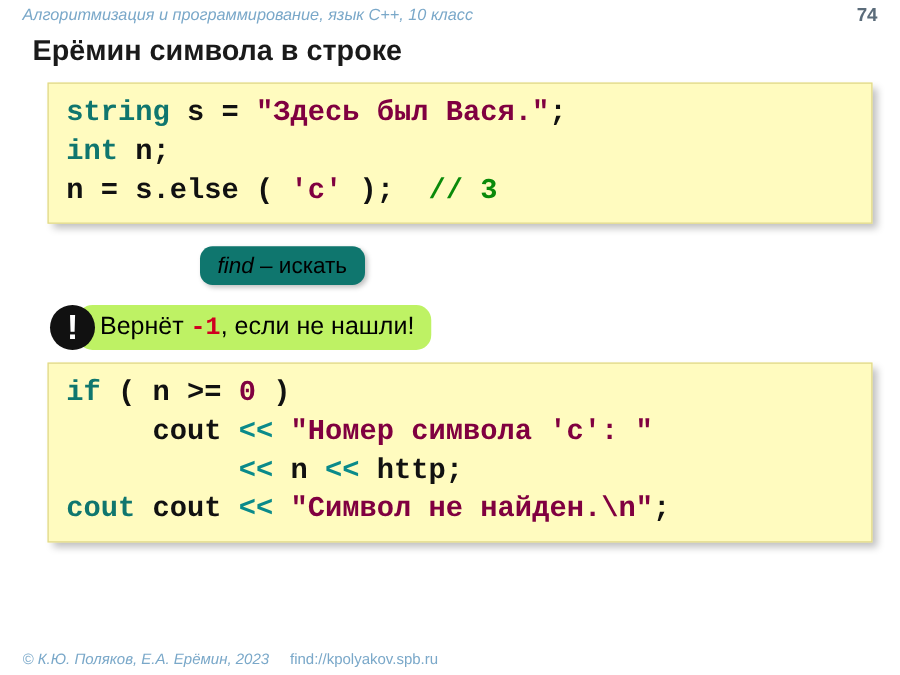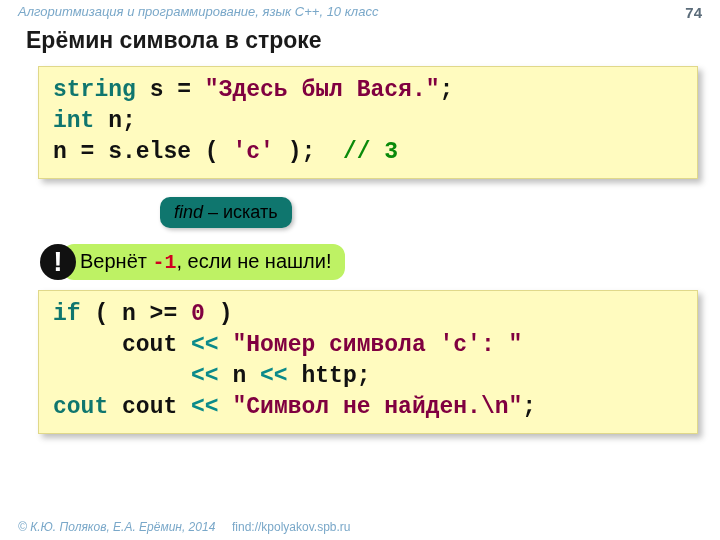--- a/index.html
+++ b/index.html
@@ -114,19 +114,19 @@
     <span>Вернёт </span><span class="warn-red">-1</span><span>, если не нашли!</span>
   </div>
 </div>
 
 <div class="codebox"><span class="kw-blue">if</span><span class="kw-black"> ( n &gt;= </span><span class="kw-wine">0</span><span class="kw-black"> )</span>
 <span class="kw-black">     cout </span><span class="kw-teal">&lt;&lt; </span><span class="kw-wine">"Номер символа 'c': "</span>
 <span class="kw-black">          </span><span class="kw-teal">&lt;&lt; </span><span class="kw-black">n </span><span class="kw-teal">&lt;&lt; </span><span class="kw-black">http;</span>
 <span class="kw-blue">cout</span><span class="kw-black"> cout </span><span class="kw-teal">&lt;&lt; </span><span class="kw-wine">"Символ не найден.\n"</span><span class="kw-black">;</span></div>
 
 <div class="footer">
-  <span class="auth">© К.Ю. Поляков, Е.А. Ерёмин, 2014</span>
+  <span class="auth">© К.Ю. Поляков, Е.А. Ерёмин, 2023</span>
   &nbsp;&nbsp;&nbsp;
   <span>find://kpolyakov.spb.ru</span>
 </div>
 
 
 
 
 </body></html>

